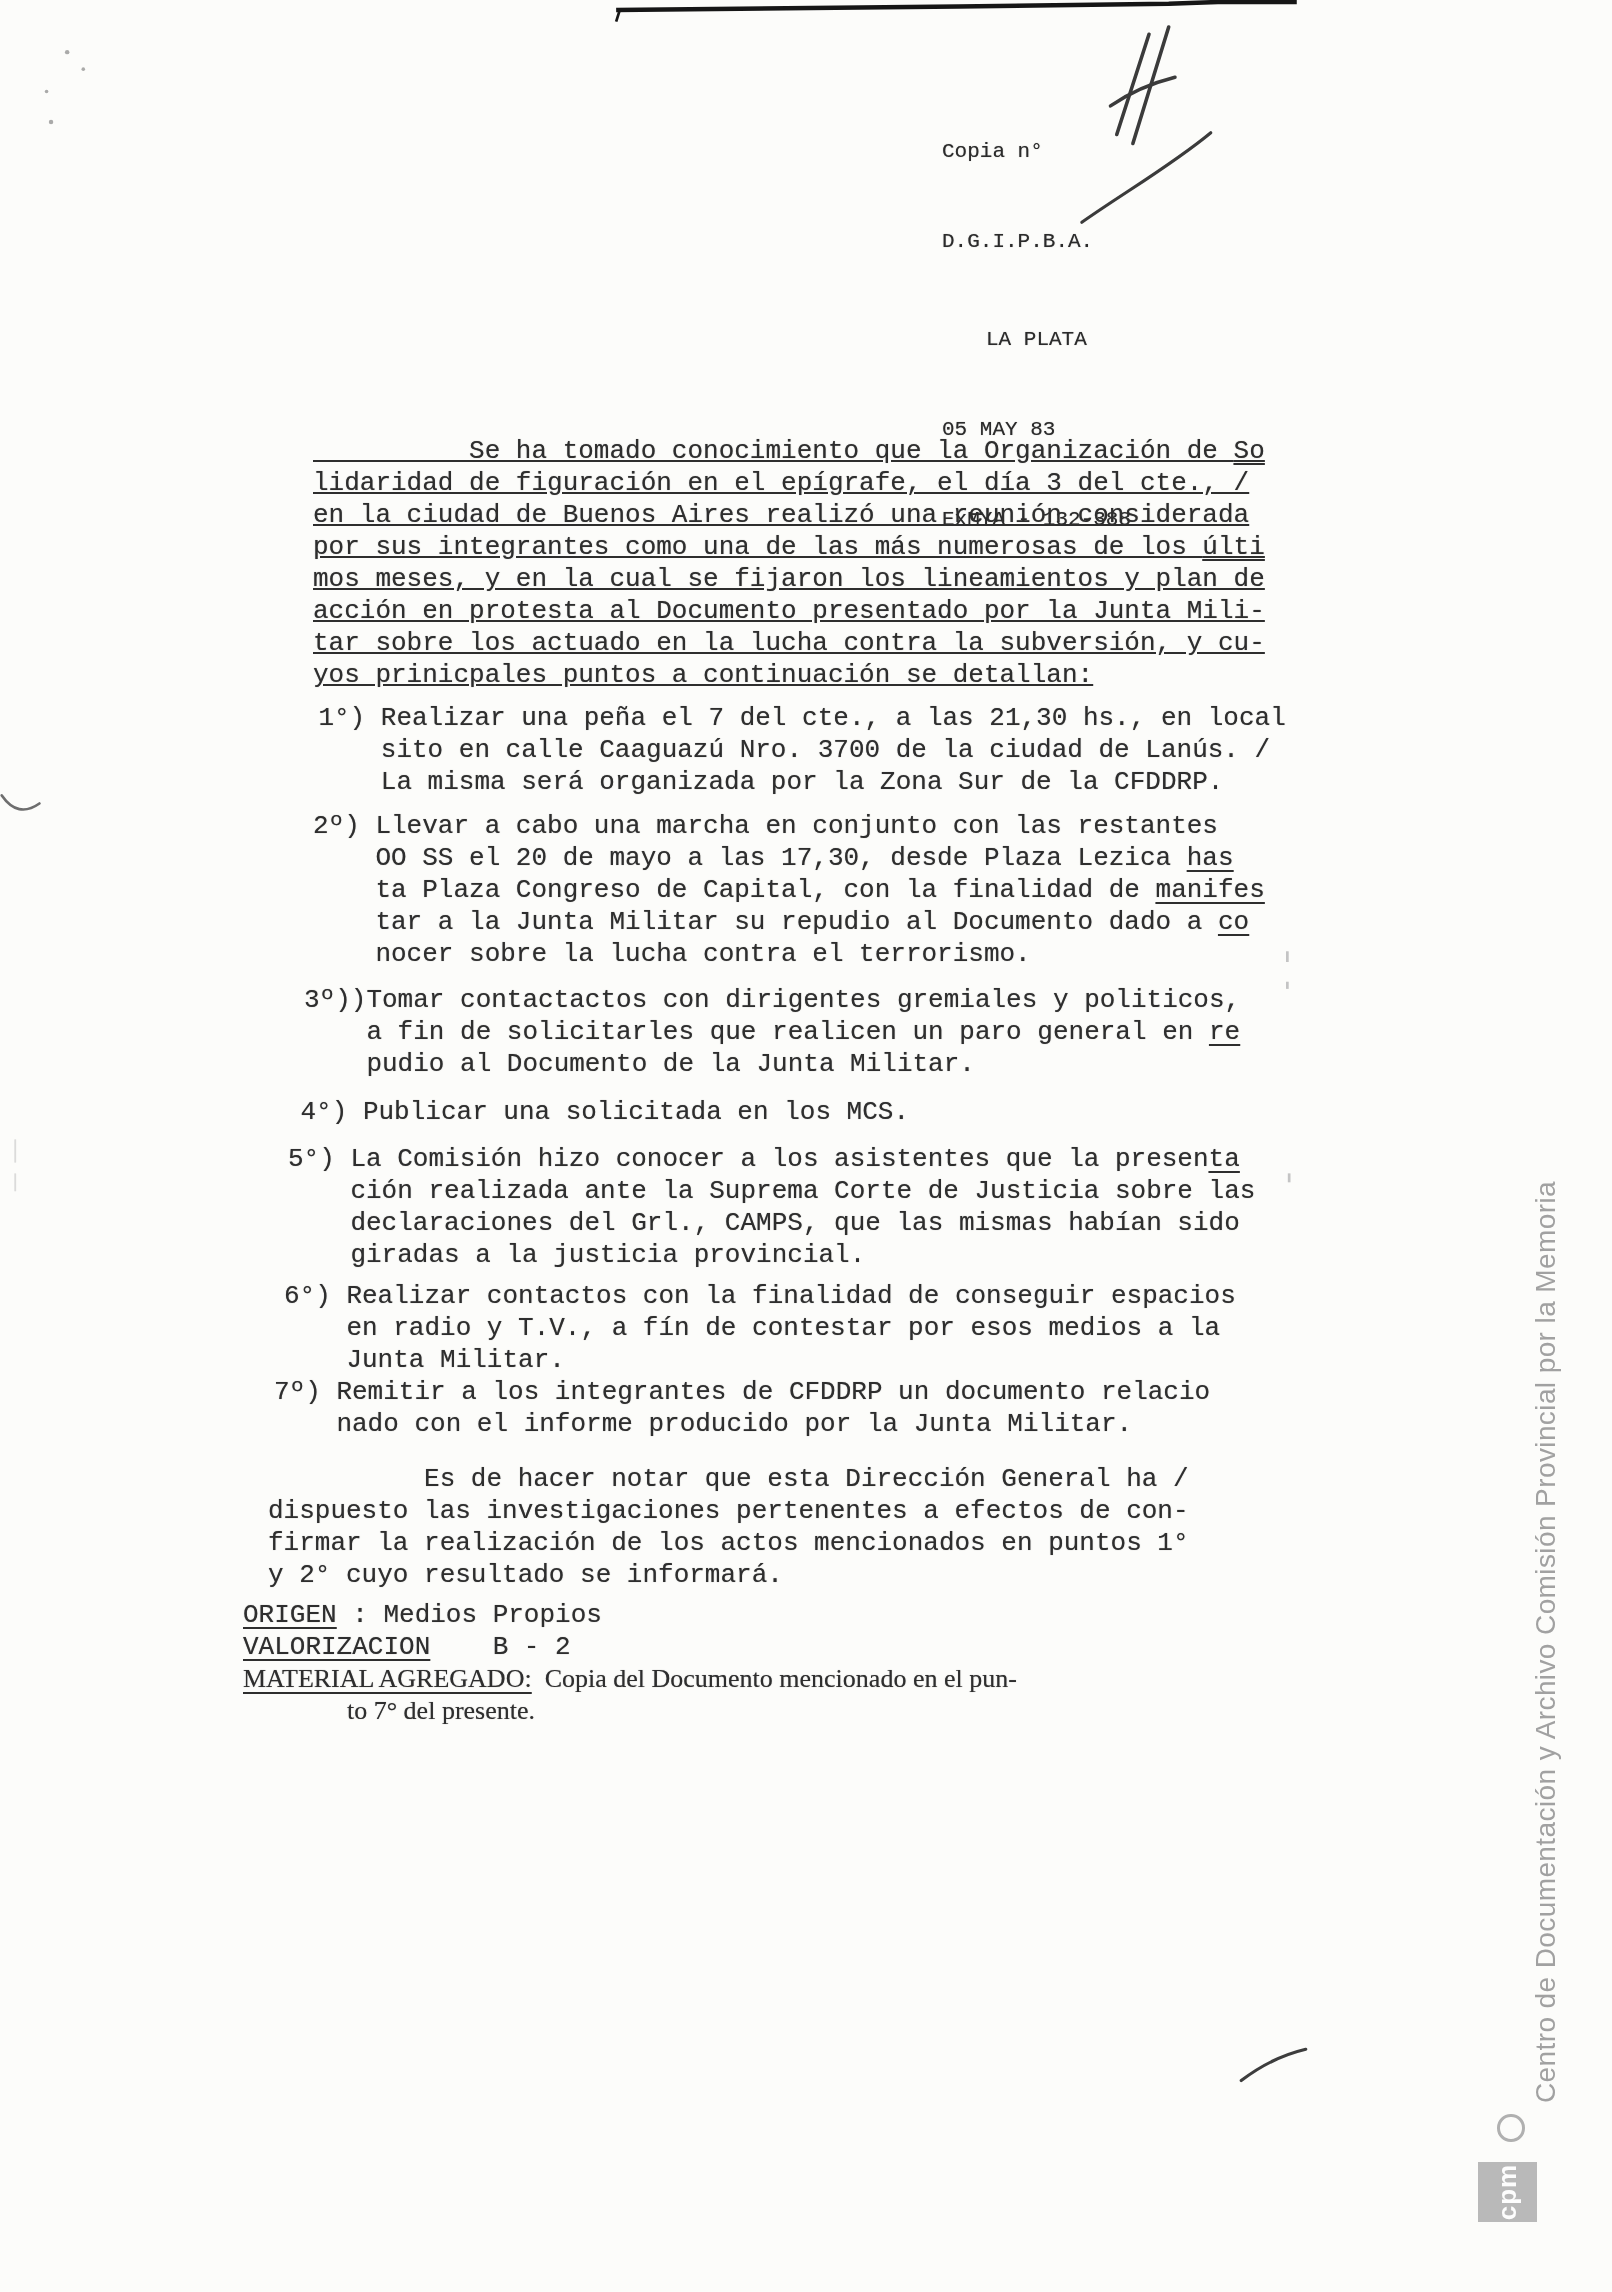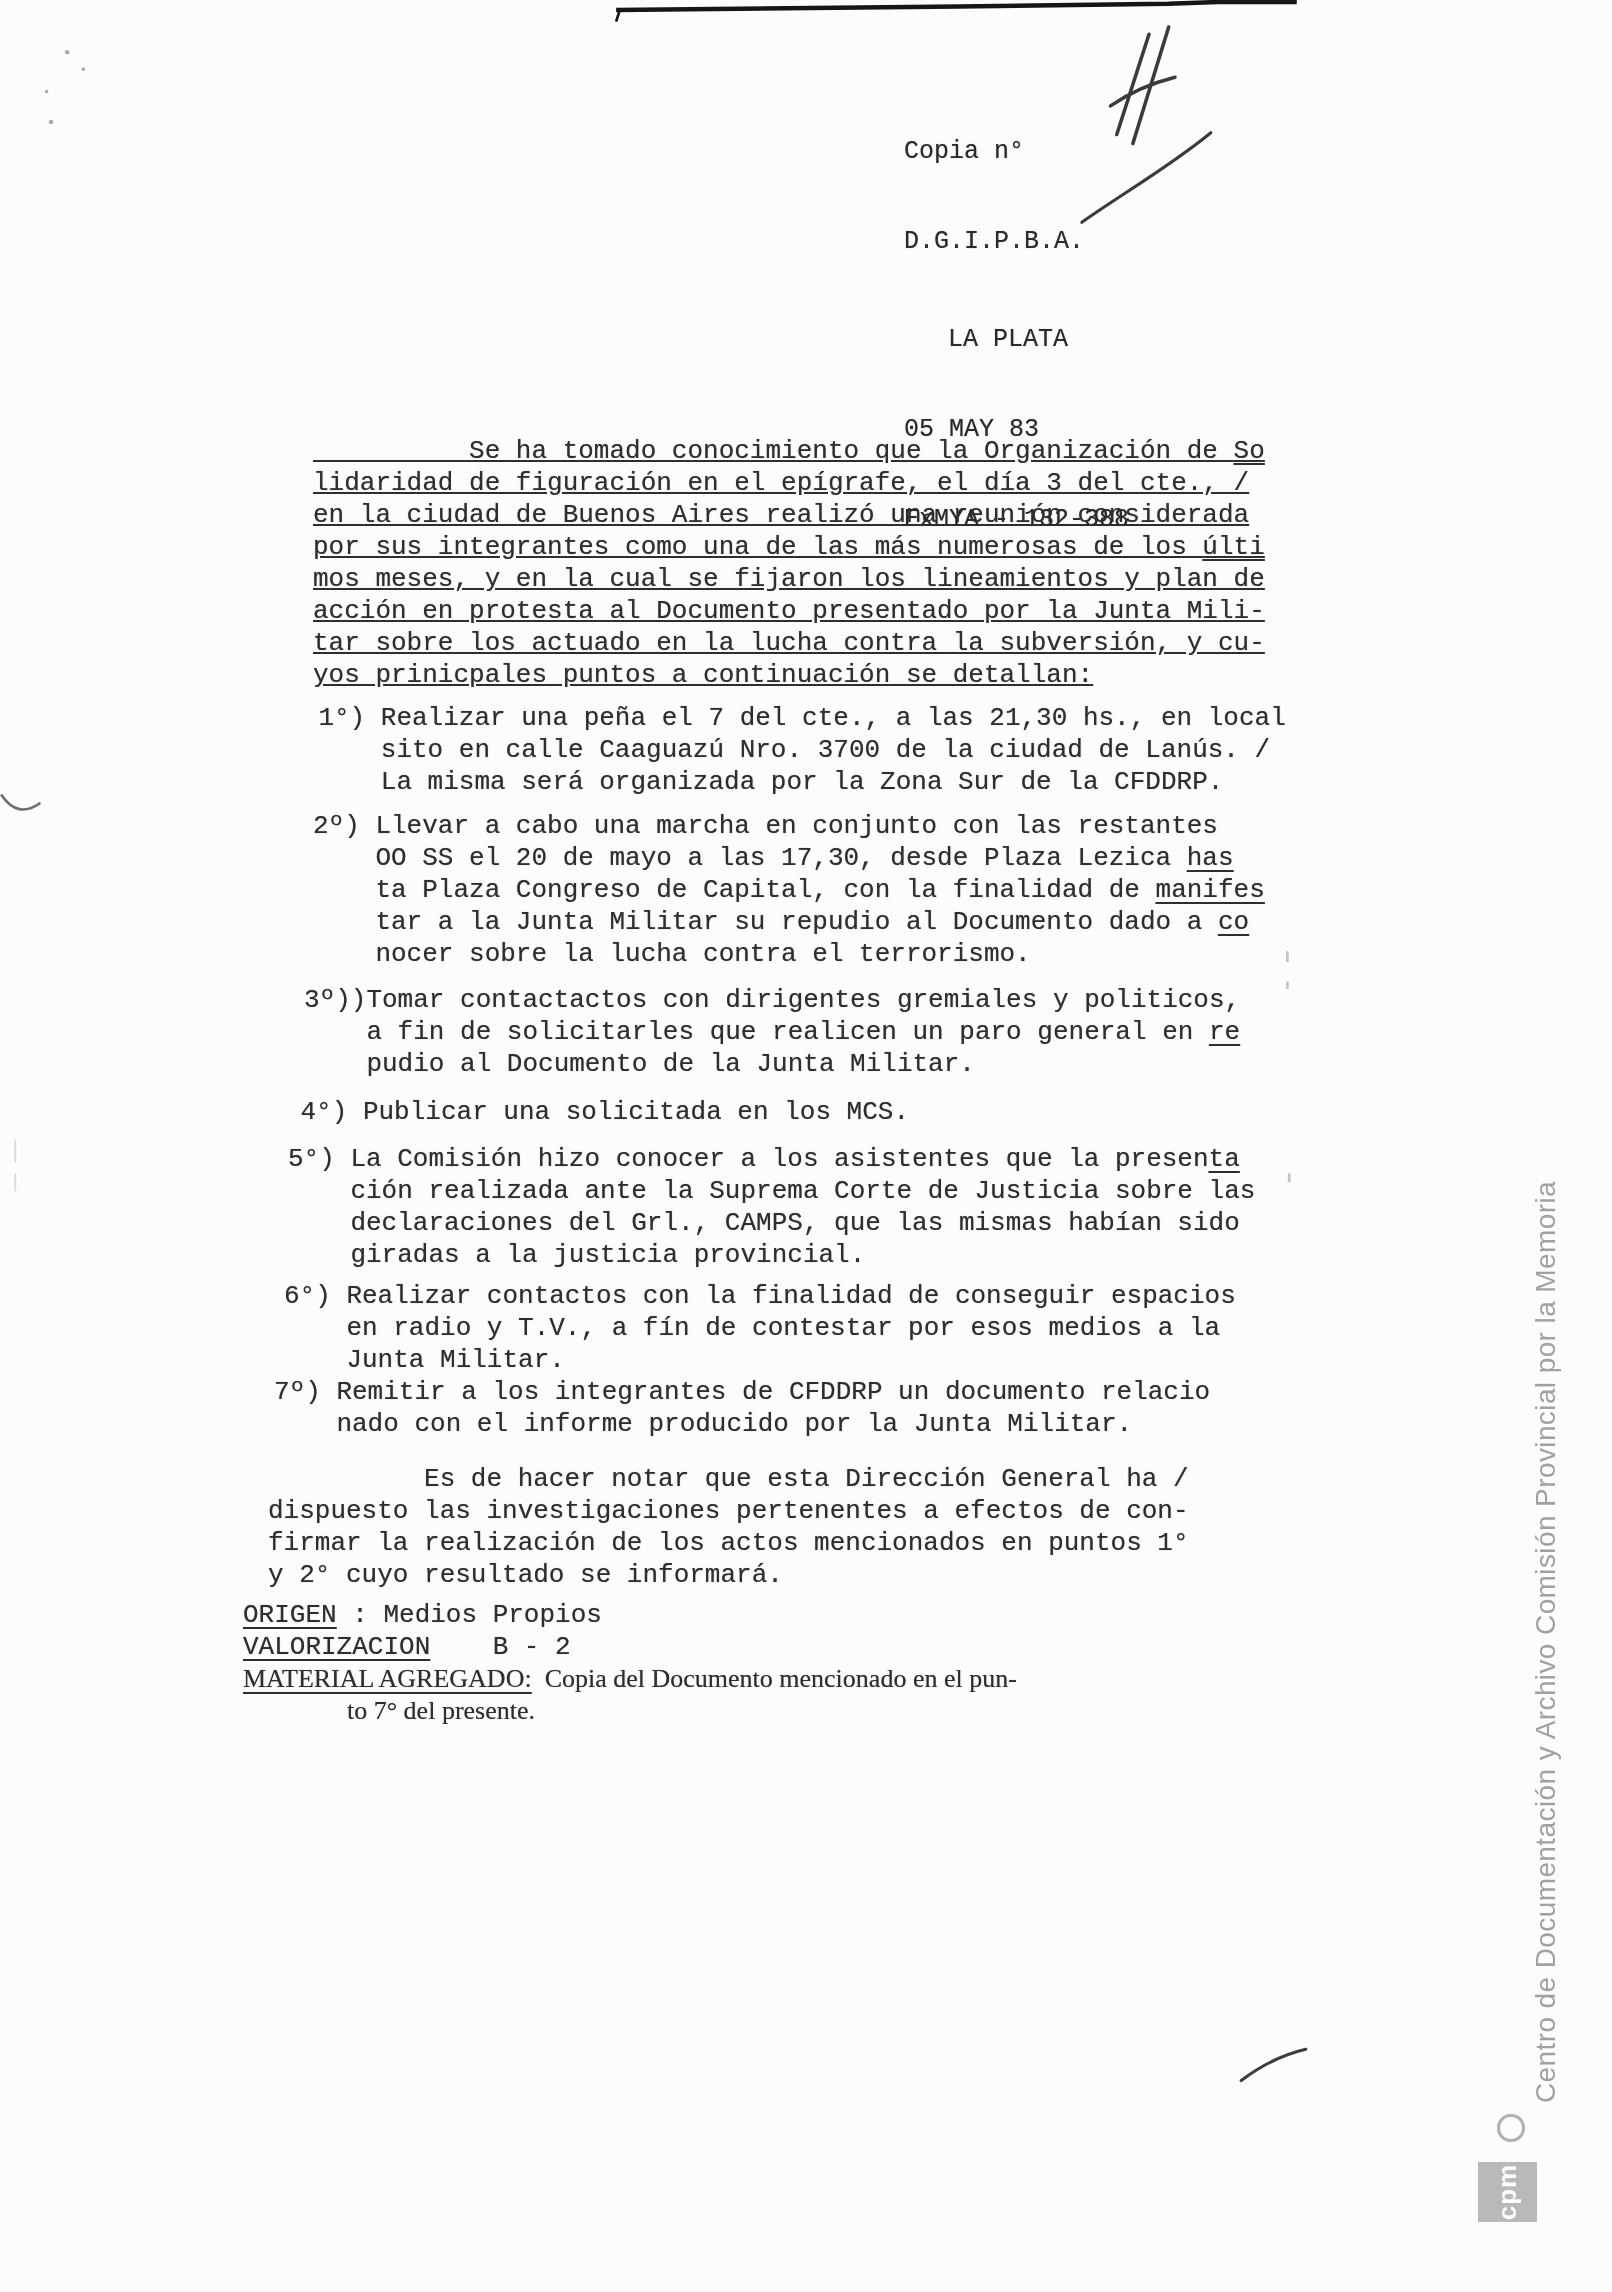--- a/index.html
+++ b/index.html
@@ -19,22 +19,22 @@
     color:#2e2e2e;
     text-shadow:0 0 0.9px rgba(45,45,45,.55);
     white-space:pre;
   }
   .tline{white-space:pre;}
   u{text-decoration-thickness:2.2px;text-underline-offset:4.5px;}
   .block{position:relative;}
 
   
   .header-block{
-    position:absolute;left:904px;top:77px;
-    font-size:25px;line-height:30px;
+    position:absolute;left:942px;top:77px;
+    font-size:21px;line-height:30px;
     text-shadow:0 0 0.9px rgba(45,45,45,.55);
     white-space:pre;
   }
   .header-block .gap{margin-top:8px;padding-left:44px;}
 
   
   #subject-section{left:330px;top:324px;line-height:34px;}
 
   
   #document-body{left:313px;top:435px;}

